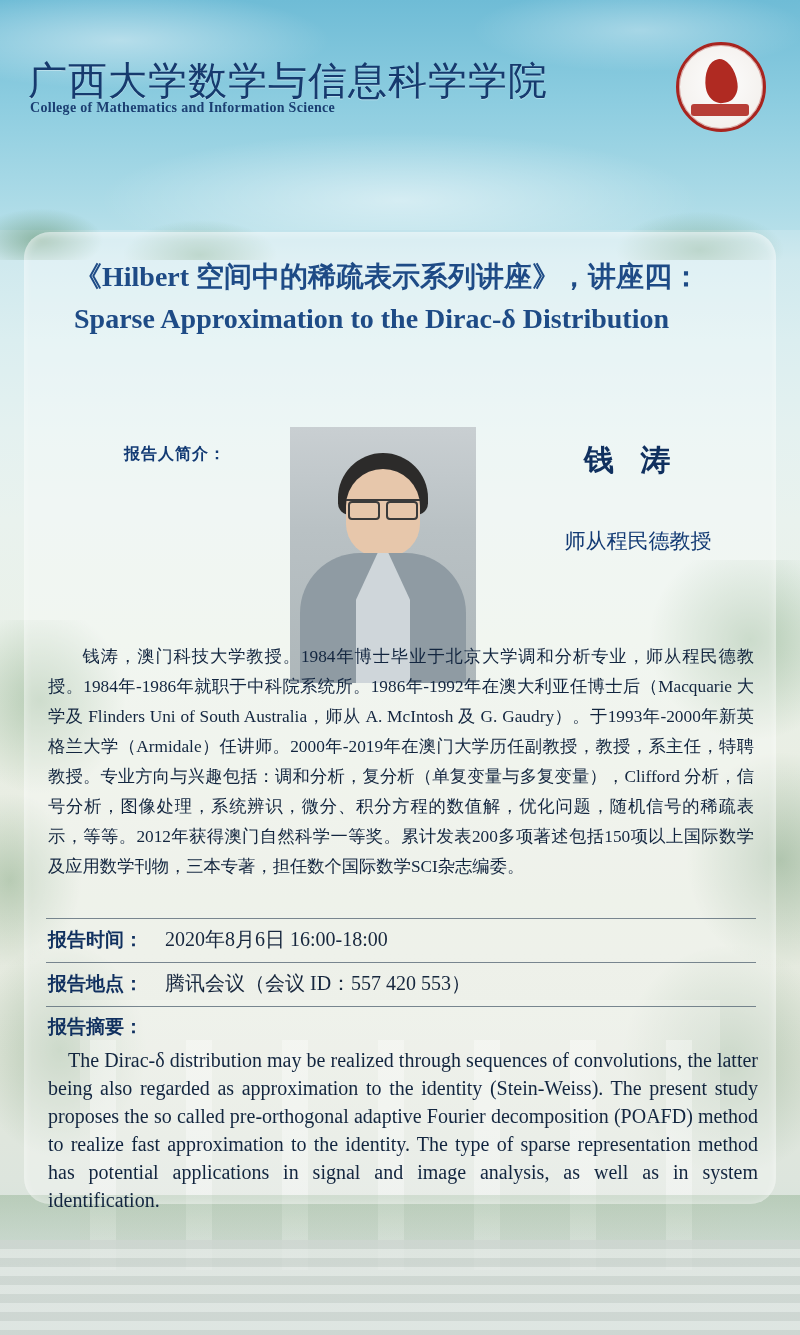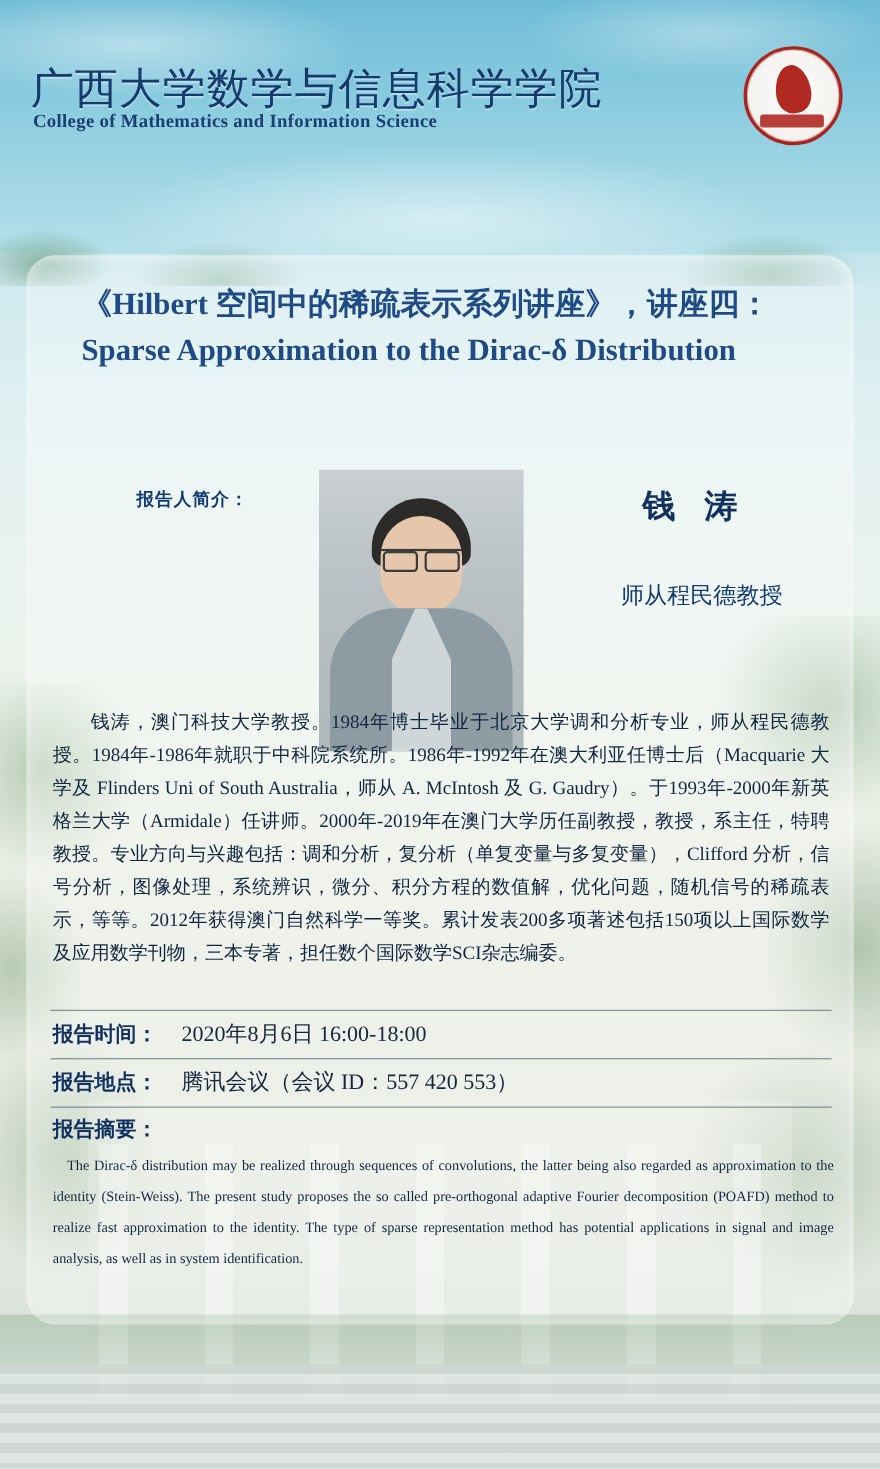--- a/index.html
+++ b/index.html
@@ -111,21 +111,21 @@
     font-size: 39px;
     letter-spacing: 1px;
     color: #163a6e;
     text-shadow: 0 1px 0 rgba(255,255,255,0.35);
   }
   .uni-title-en {
     position: absolute;
     left: 30px; top: 100px;
     font-family: "Liberation Serif", serif;
     font-weight: bold;
-    font-size: 17px;
+    font-size: 14px;
     letter-spacing: 0.3px;
     color: #1b3f72;
   }
   .logo {
     position: absolute;
     right: 34px; top: 42px;
     width: 84px; height: 84px;
     border-radius: 50%;
     border: 3px solid #a8241f;
     background: radial-gradient(circle at 50% 45%, #fdfdfd 0%, #f4f1ee 70%, #e8e2dc 100%);
@@ -306,21 +306,21 @@
     font-weight: bold;
     font-size: 19px;
     color: #10305f;
   }
 
   .abstract {
     position: absolute;
     left: 24px; top: 814px;
     width: 710px;
     font-family: "Liberation Serif", serif;
-    font-size: 13px;
+    font-size: 20px;
     line-height: 28px;
     color: #12253f;
     text-align: justify;
     text-indent: 1em;
   }
 </style>
 </head>
 <body>
 
 <div class="poster">

